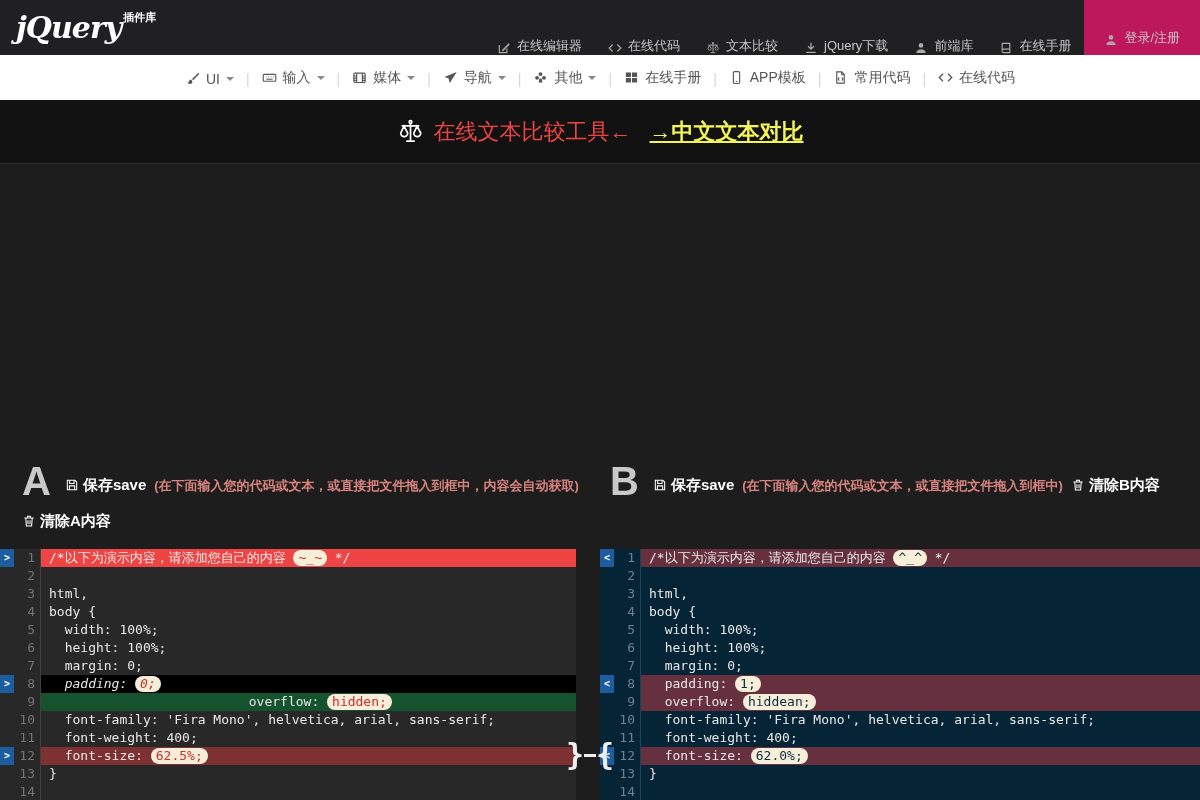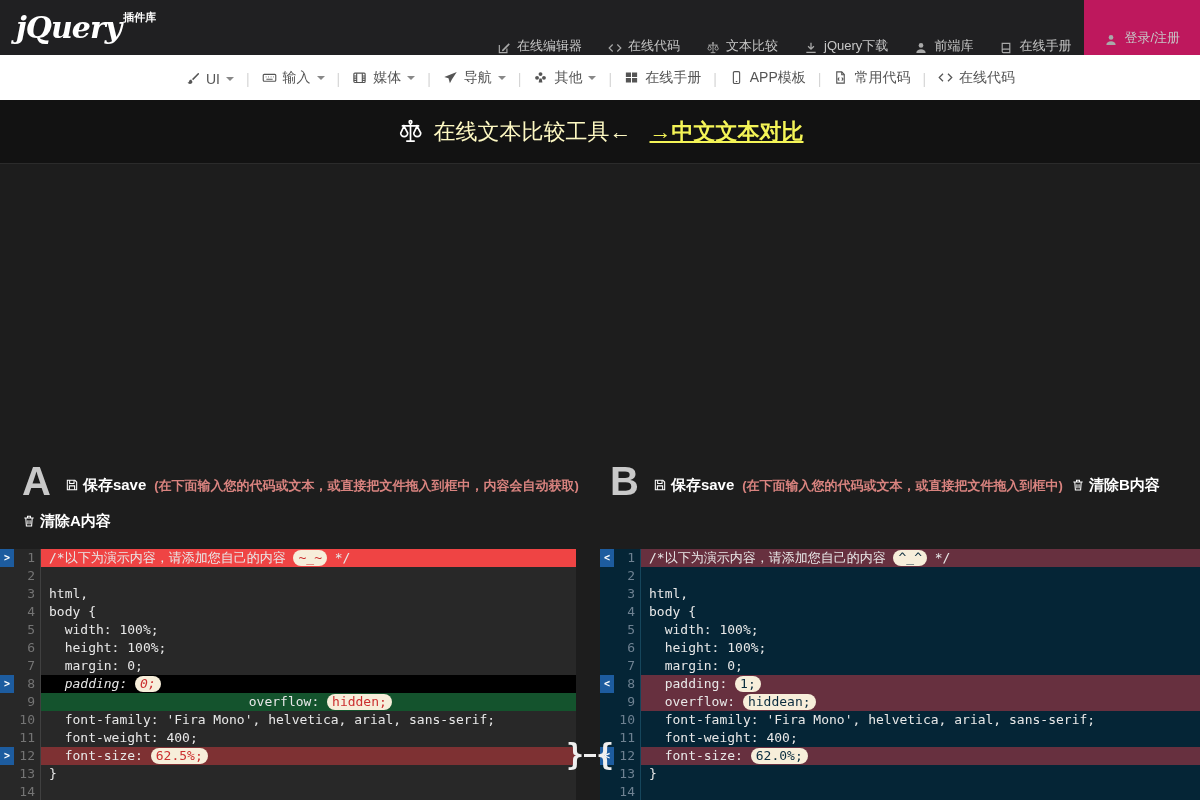--- a/index.html
+++ b/index.html
@@ -21,21 +21,21 @@
   .subbar{height:45px;background:#ffffff;display:flex;align-items:center;justify-content:center;}
   .sn-item{display:flex;align-items:center;padding:0 12px;color:#555;font-size:14px;cursor:pointer;white-space:nowrap;}
   .sn-item .icon{margin-right:6px;color:#555;font-size:15px;}
   .sn-sep{color:#d5d5d5;font-size:14px;}
   .caret{width:0;height:0;border:4px solid transparent;border-top-color:#888;margin-left:6px;transform:translateY(2px);}
 
   
   .hero{height:64px;background:#121212;border-bottom:1px solid #2b2b2b;
         display:flex;align-items:center;justify-content:center;}
   .hero .icon{color:#fff;font-size:27px;margin-right:10px;}
-  .hero-title{color:#fef9c3;font-size:22px;}
+  .hero-title{color:#ef4444;font-size:22px;}
   .hero-link{color:#f4f457;font-size:22px;font-weight:bold;text-decoration:underline;margin-left:18px;cursor:pointer;}
 
   
   .workspace{margin-top:297px;}
   .headers{display:flex;height:88px;align-items:flex-start;}
   .ph{line-height:33px;}
   .ph-a{width:600px;padding:4px 10px 0 22px;}
   .ph-b{width:600px;padding:4px 10px 0 10px;}
   .ph-letter{font-size:40px;font-weight:bold;color:#c9c9c9;margin-right:14px;vertical-align:-5px;}
   .ph-save{color:#fff;font-weight:bold;font-size:15px;cursor:pointer;white-space:nowrap;}

